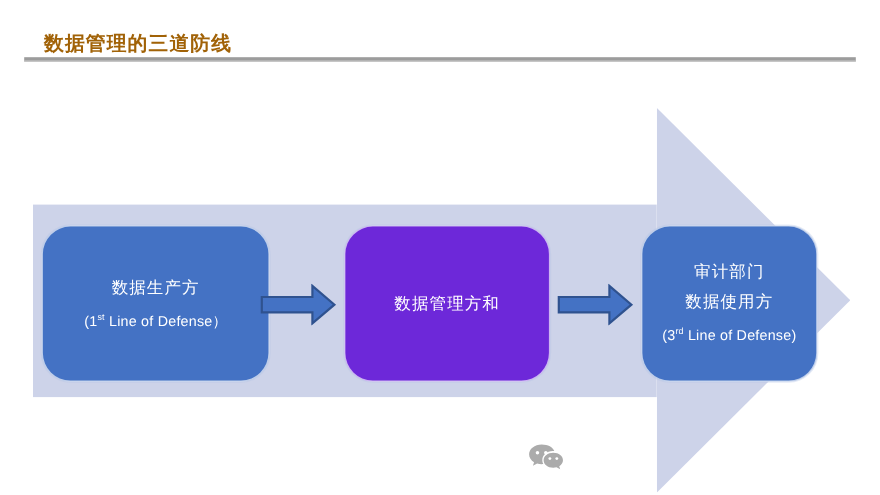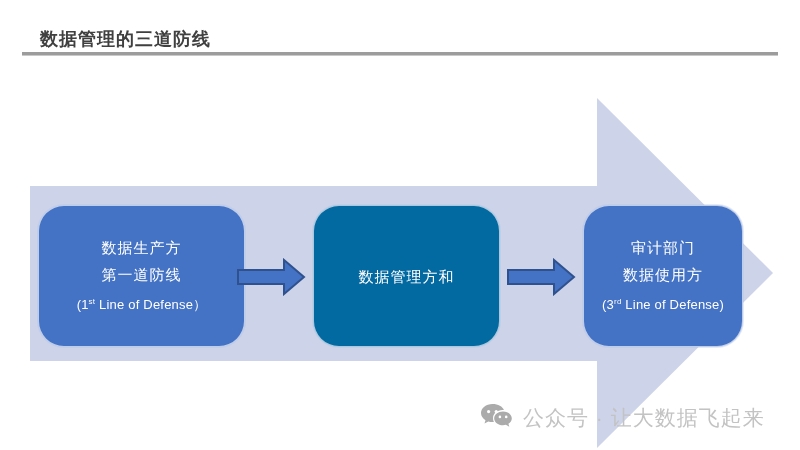--- a/index.html
+++ b/index.html
@@ -10,21 +10,21 @@
     position: relative;
     overflow: hidden;
   }
   .abs { position: absolute; }
 
   
   .slide-title {
     left: 40px; top: 27px;
     font-size: 18px;
     font-weight: 700;
-    color: #404040;
+    color: #a16207;
     letter-spacing: 1px;
   }
   .title-divider {
     left: 22px; top: 52px;
     width: 756px; height: 4px;
     background: #9c9c9c;
     border-bottom: 1px solid #c9c9c9;
   }
 
   
@@ -95,29 +95,28 @@
 <body>
 
 <div class="abs slide-title">数据管理的三道防线</div>
 <div class="abs title-divider" style="background: rgb(156, 156, 156);"></div>
 
 <div class="abs big-arrow-body" style="background: rgb(205, 211, 233);"></div>
 <div class="abs big-arrow-head" style="background: rgb(205, 211, 233);"></div>
 
 <div class="abs defense-box" id="box-1" style="background: rgb(68, 114, 196);">
   <div class="cn-line">数据生产方</div>
-  <div class="cn-line">第一道防线</div>
   <div class="en-line"><span>(1</span><span class="sup">st</span><span> Line of Defense）</span></div>
 </div>
 
 <svg class="abs connector" id="connector-1" viewBox="0 0 70 38">
   <polygon points="2,12 48,12 48,2 68,19 48,36 48,26 2,26" stroke-width="2" stroke-linejoin="miter" fill="#4472c4" stroke="#2f528f"></polygon>
 </svg>
 
-<div class="abs defense-box" id="box-2" style="background: #0369a1;">
+<div class="abs defense-box" id="box-2" style="background: #6d28d9;">
   <div class="cn-line">数据管理方和</div>
 </div>
 
 <svg class="abs connector" id="connector-2" viewBox="0 0 70 38">
   <polygon points="2,12 48,12 48,2 68,19 48,36 48,26 2,26" stroke-width="2" stroke-linejoin="miter" fill="#4472c4" stroke="#2f528f"></polygon>
 </svg>
 
 <div class="abs defense-box" id="box-3" style="background: rgb(68, 114, 196);">
   <div class="cn-line">审计部门</div>
   <div class="cn-line">数据使用方</div>
@@ -130,14 +129,13 @@
       <path d="M12.5 1 C6 1 1 5 1 10 C1 13 2.8 15.6 5.5 17.2 L4.5 20.5 L8.3 18.4 C9.6 18.8 11 19 12.5 19 C13 19 13.4 18.97 13.9 18.9 C13.3 17.8 13 16.6 13 15.3 C13 10.6 17.3 7 22.4 7 C22.9 7 23.4 7.03 23.9 7.1 C22.7 3.5 18.1 1 12.5 1 Z"></path>
       <path d="M23 8.6 C17.9 8.6 14.2 11.7 14.2 15.4 C14.2 19.1 17.9 22.2 23 22.2 C24 22.2 25 22.05 25.9 21.8 L29.3 23.7 L28.4 20.8 C30.5 19.5 31.8 17.6 31.8 15.4 C31.8 11.7 28.1 8.6 23 8.6 Z"></path>
     </g>
     <g fill="#ffffff">
       <circle cx="8.6" cy="8.6" r="1.6"></circle>
       <circle cx="16.2" cy="8.6" r="1.6"></circle>
       <circle cx="19.9" cy="13.9" r="1.3"></circle>
       <circle cx="26.2" cy="13.9" r="1.3"></circle>
     </g>
   </svg>
-  <span class="watermark-text">公众号 · 让大数据飞起来</span>
 </div>
 
 </body></html>

